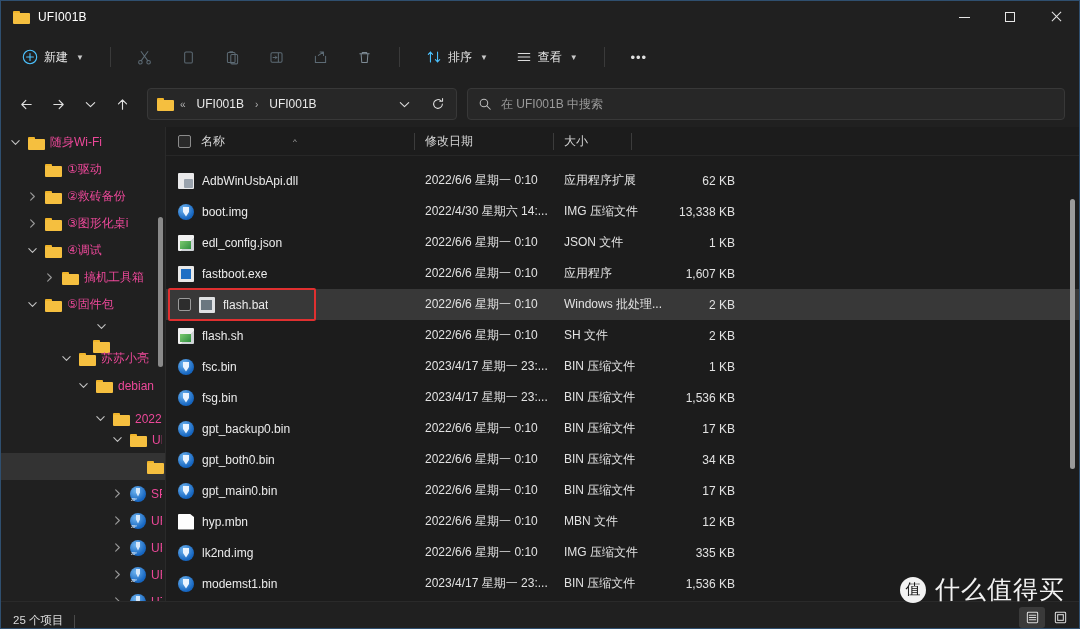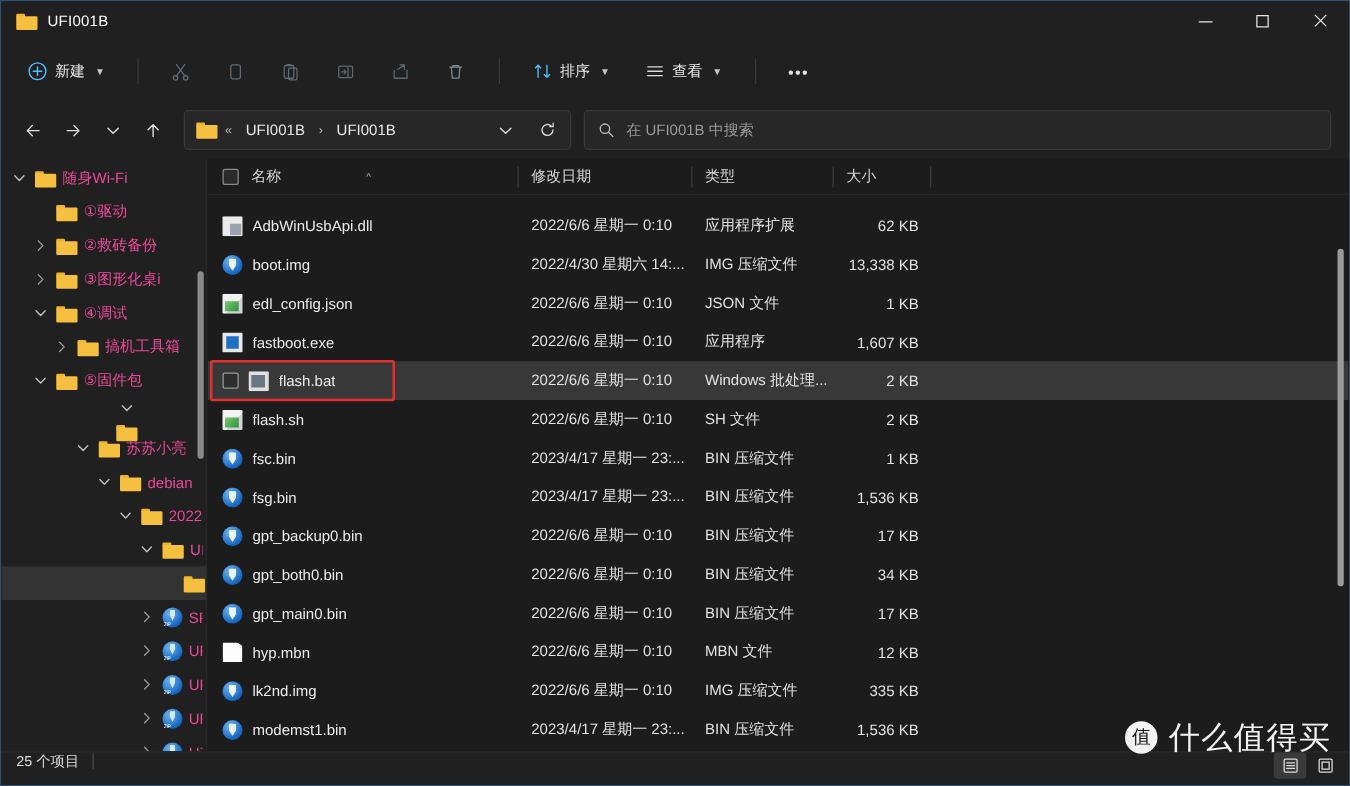--- a/index.html
+++ b/index.html
@@ -218,21 +218,21 @@
     pointer-events: none;
   }
   #fp-scroll {
     position: absolute; right: 4px; width: 5px; border-radius: 3px; background: #9a9a9a;
   }
 
   
   #statusbar {
     height: 27px; flex: 0 0 27px; background: #202020;
     border-top: 1px solid #2a2a2a;
-    display: flex; align-items: flex-start; padding: 0 12px; gap: 10px;
+    display: flex; align-items: flex-end; padding: 0 12px; gap: 10px;
     color: #dcdcdc; font-size: 11.5px; position: relative;
   }
   .sb-sep { width: 1px; height: 13px; background: #4a4a4a; }
   #viewtoggles { position: absolute; right: 6px; display: flex; gap: 2px; }
   .vtog {
     width: 26px; height: 21px; display: flex; align-items: center; justify-content: center;
     border-radius: 3px; color: #cfcfcf;
   }
   .vtog.active { background: #3a3a3a; }
 
@@ -482,21 +482,21 @@
           </div>
           <div class="tnode" style="padding-left: 74px;">
             <span class="tw">
               <svg width="11" height="11" viewBox="0 0 12 12">
                 <path d="M2 4l4 4 4-4" fill="none" stroke="#c2c2c2" stroke-width="1.2" stroke-linecap="round" stroke-linejoin="round"></path>
               </svg>
             </span>
             <span class="folder-ico"></span>
             <span class="tlabel">debian</span>
           </div>
-          <div class="tnode" style="padding-left: 91px;">
+          <div class="tnode" style="padding-left: 91px; align-items: flex-end;">
             <span class="tw">
               <svg width="11" height="11" viewBox="0 0 12 12">
                 <path d="M2 4l4 4 4-4" fill="none" stroke="#c2c2c2" stroke-width="1.2" stroke-linecap="round" stroke-linejoin="round"></path>
               </svg>
             </span>
             <span class="folder-ico"></span>
             <span class="tlabel">2022</span>
           </div>
           <div class="tnode" style="padding-left: 108px;">
             <span class="tw">
@@ -566,24 +566,20 @@
 
       <div id="colhead">
         <div class="ch" style="width:249px;padding-left:12px;gap:10px;">
           <span class="ch-check"></span>
           <span>名称</span>
           <span class="sortcaret" style="margin-left:58px;">^</span>
           <span class="chdiv"></span>
         </div>
         <div class="ch" style="width:139px;padding-left:10px;">
           <span>修改日期</span>
-          <span class="chdiv"></span>
-        </div>
-        <div class="ch" style="width:113px;padding-left:10px;">
-          <span>类型</span>
           <span class="chdiv"></span>
         </div>
         <div class="ch" style="width:78px;padding-left:10px;">
           <span>大小</span>
           <span class="chdiv"></span>
         </div>
       </div>
 
       <div id="rows">
           <div class="frow" style="height: 9px; opacity: 0.45; overflow: hidden;"></div>

